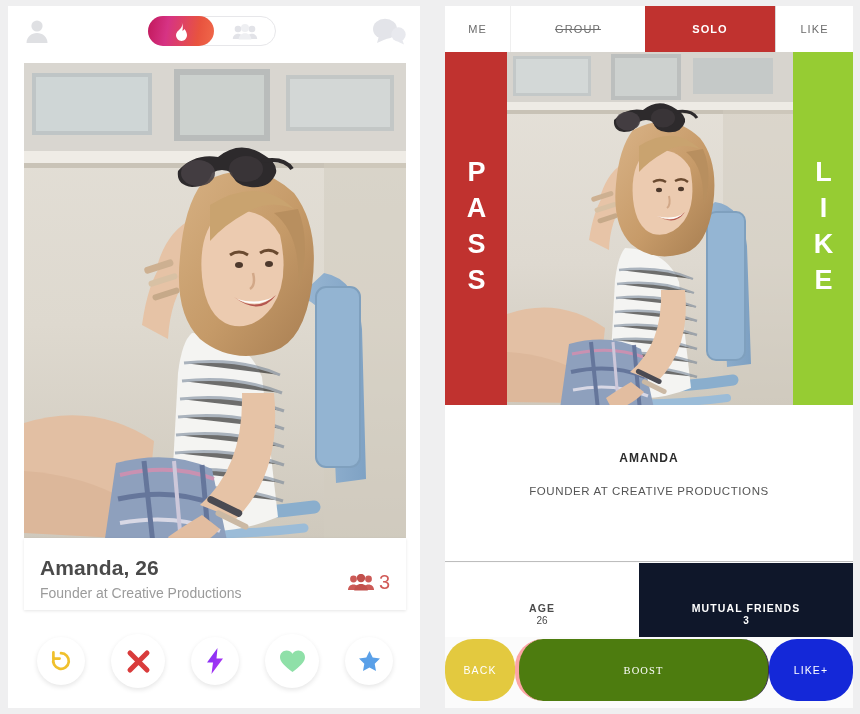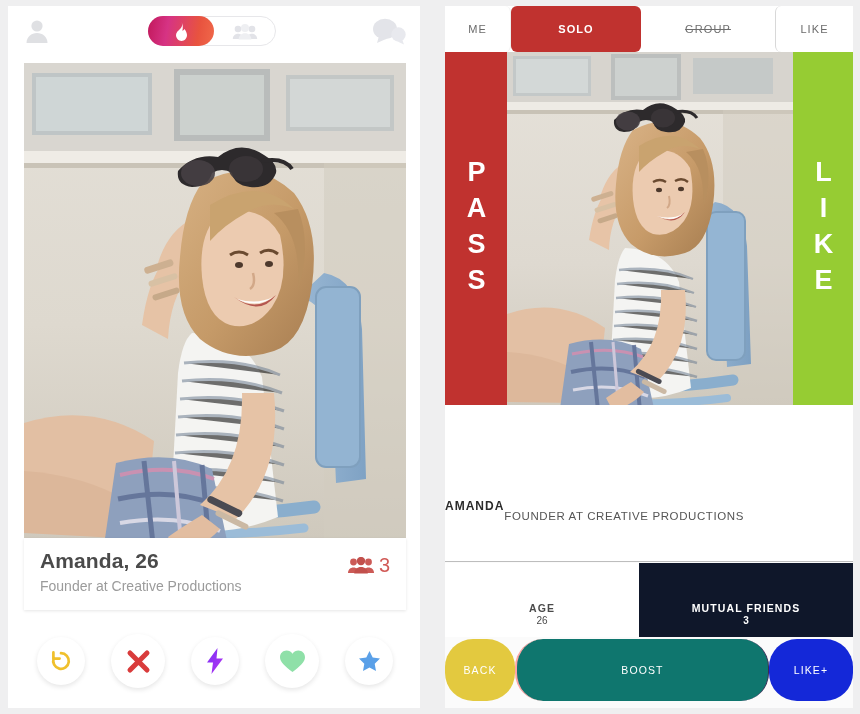--- a/index.html
+++ b/index.html
@@ -39,21 +39,21 @@
     display:flex;align-items:center;justify-content:center;
   }
 
   .photo-card{
     position:absolute;left:16px;top:57px;width:382px;height:475px;
     overflow:hidden;background:#d9d4cc;
   }
   .info-strip{
     position:absolute;left:16px;top:532px;width:382px;height:72px;
     background:#fff;box-sizing:border-box;padding:10px 16px 0 16px;
-    display:flex;justify-content:space-between;align-items:flex-start;
+    display:flex;justify-content:space-between;align-items:center;
     box-shadow:0 1px 3px rgba(0,0,0,.10);
   }
   .name-line{font-size:21px;font-weight:bold;color:#4a4a4a;letter-spacing:.1px;line-height:26px;}
   .sub-line{font-size:14px;color:#9b9b9b;line-height:20px;margin-top:2px;}
   .friend-count{display:flex;align-items:center;gap:5px;margin-top:6px;}
   .friend-num{font-size:20px;color:#d15b58;font-weight:500;}
 
   .actions{
     position:absolute;left:16px;top:624px;width:382px;height:62px;
     display:flex;align-items:center;justify-content:space-around;
@@ -70,21 +70,21 @@
     position:absolute;left:445px;top:6px;width:408px;height:702px;
     background:#fbfbfb;
   }
   .tabs{
     position:absolute;left:0;top:0;width:408px;height:46px;display:flex;
     background:#fff;
   }
   .tab{
     flex:0 0 auto;display:flex;align-items:center;justify-content:center;
     font-size:11px;letter-spacing:1.1px;color:#6b6b6b;height:46px;
-    background:#fff;box-sizing:border-box;border-radius:6px;
+    background:#fff;box-sizing:border-box;
   }
   .tab-me{width:66px;border-right:1px solid #efefef;}
   .tab-solo{width:130px;background:#c0322f;color:#fff;font-weight:bold;}
   .tab-group{width:134px;text-decoration:line-through;color:#6e6e6e;}
   .tab-chats{width:78px;border-left:1px solid #d8d8d8;}
 
   .hero{
     position:absolute;left:0;top:46px;width:408px;height:353px;
     display:flex;
   }
@@ -95,21 +95,21 @@
     width:60px;background:#96cc33;display:flex;align-items:center;justify-content:center;
   }
   .vert-label{
     writing-mode:vertical-rl;text-orientation:upright;
     color:#fff;font-size:27px;font-weight:bold;letter-spacing:6px;line-height:1;
   }
   .hero-photo{flex:1;overflow:hidden;position:relative;background:#ccc7bf;}
 
   .bio-block{
     position:absolute;left:0;top:399px;width:408px;height:157px;
-    background:#fff;display:flex;align-items:center;
+    background:#fff;display:flex;flex-direction:column;align-items:center;
     justify-content:flex-start;padding-top:46px;box-sizing:border-box;
     border-bottom:1px solid #bdbdbd;
   }
   .bio-name{font-size:12px;font-weight:bold;color:#2b2b2b;letter-spacing:1px;}
   .bio-role{font-size:11.5px;color:#555;letter-spacing:.6px;margin-top:20px;}
 
   .stats{
     position:absolute;left:0;top:557px;width:408px;height:74px;display:flex;
   }
   .stat{
@@ -124,21 +124,21 @@
   .stat-mutual .stat-value{color:#fff;font-weight:bold;}
 
   .bottombar{
     position:absolute;left:0;top:633px;width:408px;height:62px;display:flex;
   }
   .bb{
     display:flex;align-items:center;justify-content:center;
     color:#fff;font-size:10.5px;letter-spacing:1.1px;box-sizing:border-box;border-radius:28px;
   }
   .bb-back{width:70px;background:#e3c93f;}
-  .bb-boost{flex:1;background:#0f766e;border-left:2px solid #fca5a5;border-right:1px solid #3a2a55;}
+  .bb-boost{flex:1;background:#4d7c0f;border-left:4px solid #fca5a5;border-right:1px solid #3a2a55;font-family:Liberation Serif, serif;}
   .bb-like{width:84px;background:#1428d8;}
 
   svg{display:block;}
 </style>
 </head>
 <body>
 
 <div class="stage">
 
   <div class="left-panel">
@@ -330,22 +330,22 @@
           <path d="M11.5 1l3.2 6.6 7.3 1-5.3 5.1 1.3 7.2-6.5-3.5L5 20.9l1.3-7.2L1 8.6l7.3-1z" fill="#5aa0e8"></path>
         </svg>
       </span>
     </div>
   </div>
 
   <div class="right-panel">
 
     <div class="tabs">
       <div class="tab tab-me">ME</div>
+      <div class="tab tab-group">GROUP</div>
       <div class="tab tab-solo">SOLO</div>
-      <div class="tab tab-group">GROUP</div>
       <div class="tab tab-chats">LIKE</div>
     </div>
 
     <div class="hero">
       <div class="pass-bar">
         <span class="vert-label">PASS</span>
       </div>
 
       <div class="hero-photo">
         <svg width="286" height="353" viewBox="0 0 286 353" preserveAspectRatio="xMidYMid slice">

